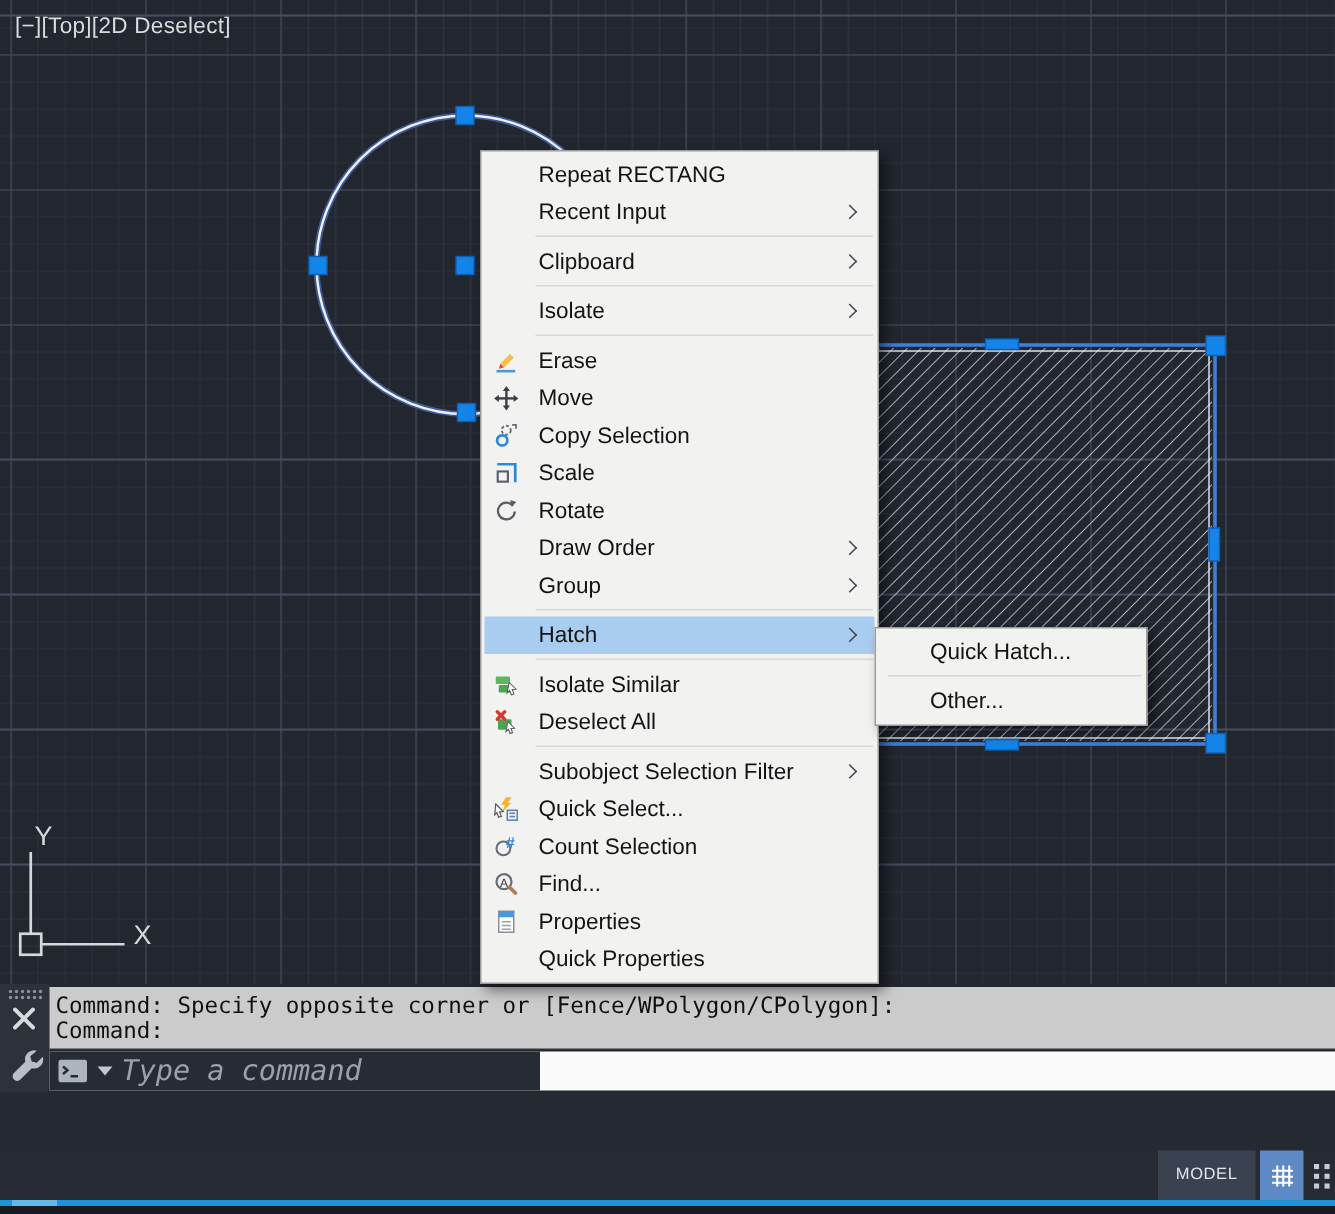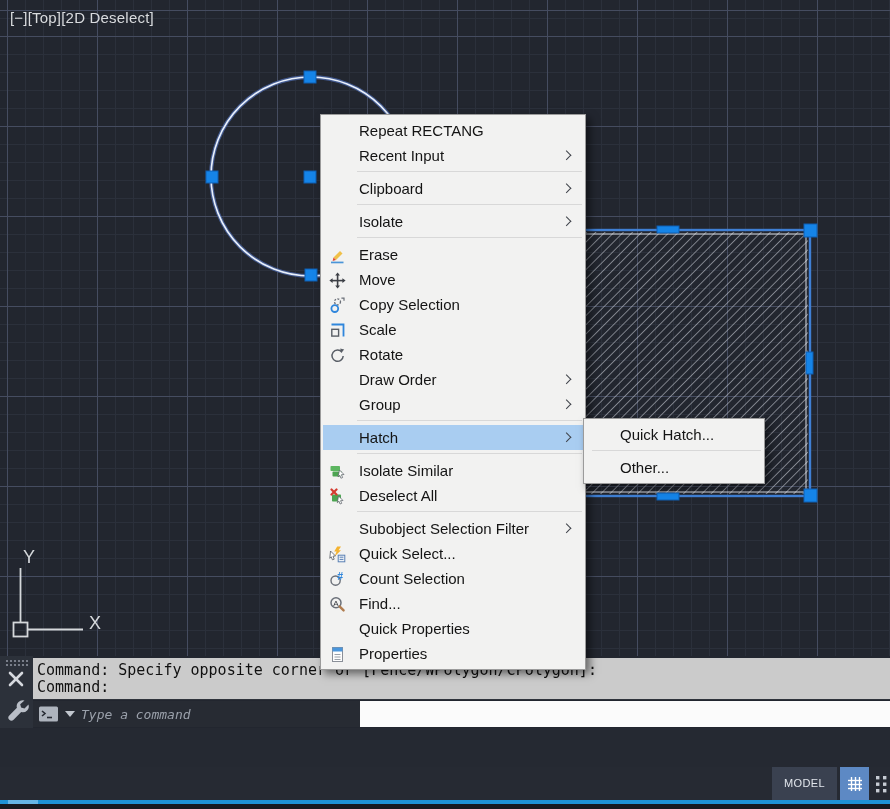--- a/index.html
+++ b/index.html
@@ -16,21 +16,21 @@
       repeating-linear-gradient(0deg,#2b303b 0 1px,transparent 1px 18px);
     background-position:7px 11px,7px 11px,7px 11px,7px 11px;}
   #vp-controls{position:absolute;left:10px;top:9px;color:#d9dbde;font-size:15px;
     letter-spacing:.2px;z-index:3;}
   #vp-controls span{cursor:default;}
   #shapes{position:absolute;left:0;top:0;z-index:2;}
 
   
   .menu{position:absolute;background:#f2f2f1;border:1px solid #9b9b9b;
     box-shadow:4px 4px 8px rgba(0,0,0,.5);z-index:10;padding:3px 0;box-sizing:border-box;}
-  #context-menu{left:320px;top:114px;width:266px;}
+  #context-menu{left:320px;top:100px;width:266px;}
   #hatch-submenu{left:583px;top:418px;width:182px;z-index:11;}
   .mi{position:relative;height:25px;line-height:25px;margin:0 2px;
     padding-left:36px;font-size:15px;color:#141414;white-space:nowrap;cursor:default;}
   .mi.hl{background:#a9cdf1;}
   .mi .mi-ico{position:absolute;left:6px;top:4px;width:17px;height:17px;}
   .mi .arrow{position:absolute;right:13px;top:50%;width:6px;height:6px;
     border-top:1.5px solid #3f434a;border-right:1.5px solid #3f434a;
     transform:translateY(-60%) rotate(45deg);}
   .msep{height:1px;background:#d8d8d8;margin:3px 3px 4px 36px;}
   #hatch-submenu .mi{padding-left:34px;}
@@ -40,21 +40,21 @@
   #cmd-region{position:absolute;left:0;top:656px;width:890px;height:72px;z-index:5;}
   #cmd-strip{position:absolute;left:0;top:0;width:33px;height:72px;background:#2c313a;}
   #cmd-history{position:absolute;left:33px;top:2px;width:857px;height:42px;
     background:#cbcbcb;color:#101010;font-family:"DejaVu Sans Mono",monospace;
     font-size:15px;line-height:17px;padding:4px 0 0 4px;box-sizing:border-box;
     white-space:nowrap;overflow:hidden;border-bottom:1px solid #30343c;}
   #cmd-input-row{position:absolute;left:33px;top:45px;width:857px;height:26px;background:#fbfbfb;}
   #cmd-input-dark{position:absolute;left:0;top:0;width:327px;height:26px;background:#272b33;
     display:flex;align-items:center;color:#a0a5ad;}
   #cmd-input-dark .ph{font-family:"DejaVu Sans Mono",monospace;font-style:italic;
-    font-size:13px;color:#9ba1ab;margin-left:6px;}
+    font-size:19px;color:#9ba1ab;margin-left:6px;}
   .caret-down{width:0;height:0;border-left:5px solid transparent;
     border-right:5px solid transparent;border-top:6px solid #c2c7cf;margin-left:5px;}
 
   
   #gap-band{position:absolute;left:0;top:728px;width:890px;height:39px;background:#252932;}
   #status-bar{position:absolute;left:0;top:767px;width:890px;height:33px;background:#262a33;}
   #model-btn{position:absolute;right:53px;top:0;height:33px;line-height:33px;
     padding:0 12px;background:#3a4150;color:#e2e6ec;font-size:11px;letter-spacing:.4px;}
   #grid-btn{position:absolute;right:21px;top:0;width:29px;height:33px;background:#5d89c4;
     display:flex;align-items:center;justify-content:center;}
@@ -184,28 +184,28 @@
           </svg></span><span>Quick Select...</span></div>
       <div class="mi"><span class="mi-ico"><svg width="17" height="17">
             <circle cx="6.6" cy="9.6" r="4.6" fill="none" stroke="#6a6f78" stroke-width="1.4"></circle>
             <text x="11.2" y="9" font-size="10.5" font-weight="bold" fill="#2f86dc" font-family="Liberation Sans,sans-serif" text-anchor="middle">#</text>
           </svg></span><span>Count Selection</span></div>
       <div class="mi"><span class="mi-ico"><svg width="17" height="17">
             <circle cx="7" cy="6.8" r="5" fill="none" stroke="#6a6f78" stroke-width="1.5"></circle>
             <text x="7" y="10" font-size="8" fill="#30343b" font-family="Liberation Sans,sans-serif" text-anchor="middle">A</text>
             <line x1="10.8" y1="10.6" x2="14.6" y2="14.4" stroke="#b07c4f" stroke-width="2.4" stroke-linecap="round"></line>
           </svg></span><span>Find...</span></div>
-      <div class="mi"><span>Quick Properties</span></div>
       <div class="mi"><span class="mi-ico"><svg width="17" height="17">
             <rect x="3.5" y="1.5" width="10" height="14" fill="#fdfdfd" stroke="#8a8f98"></rect>
             <rect x="3.5" y="1.5" width="10" height="4" fill="#4a96dc"></rect>
             <line x1="5.5" y1="8.5" x2="11.5" y2="8.5" stroke="#9aa0a8"></line>
             <line x1="5.5" y1="11" x2="11.5" y2="11" stroke="#9aa0a8"></line>
             <line x1="5.5" y1="13.5" x2="11.5" y2="13.5" stroke="#9aa0a8"></line>
           </svg></span><span>Properties</span></div>
+      <div class="mi"><span>Quick Properties</span></div>
     </div>
   <div id="hatch-submenu" class="menu">
       <div class="mi"><span>Quick Hatch...</span></div>
       <div class="msep"></div>
       <div class="mi"><span>Other...</span></div>
     </div>
 
   <div id="cmd-region">
     <div id="cmd-strip">
       <svg width="33" height="72">

